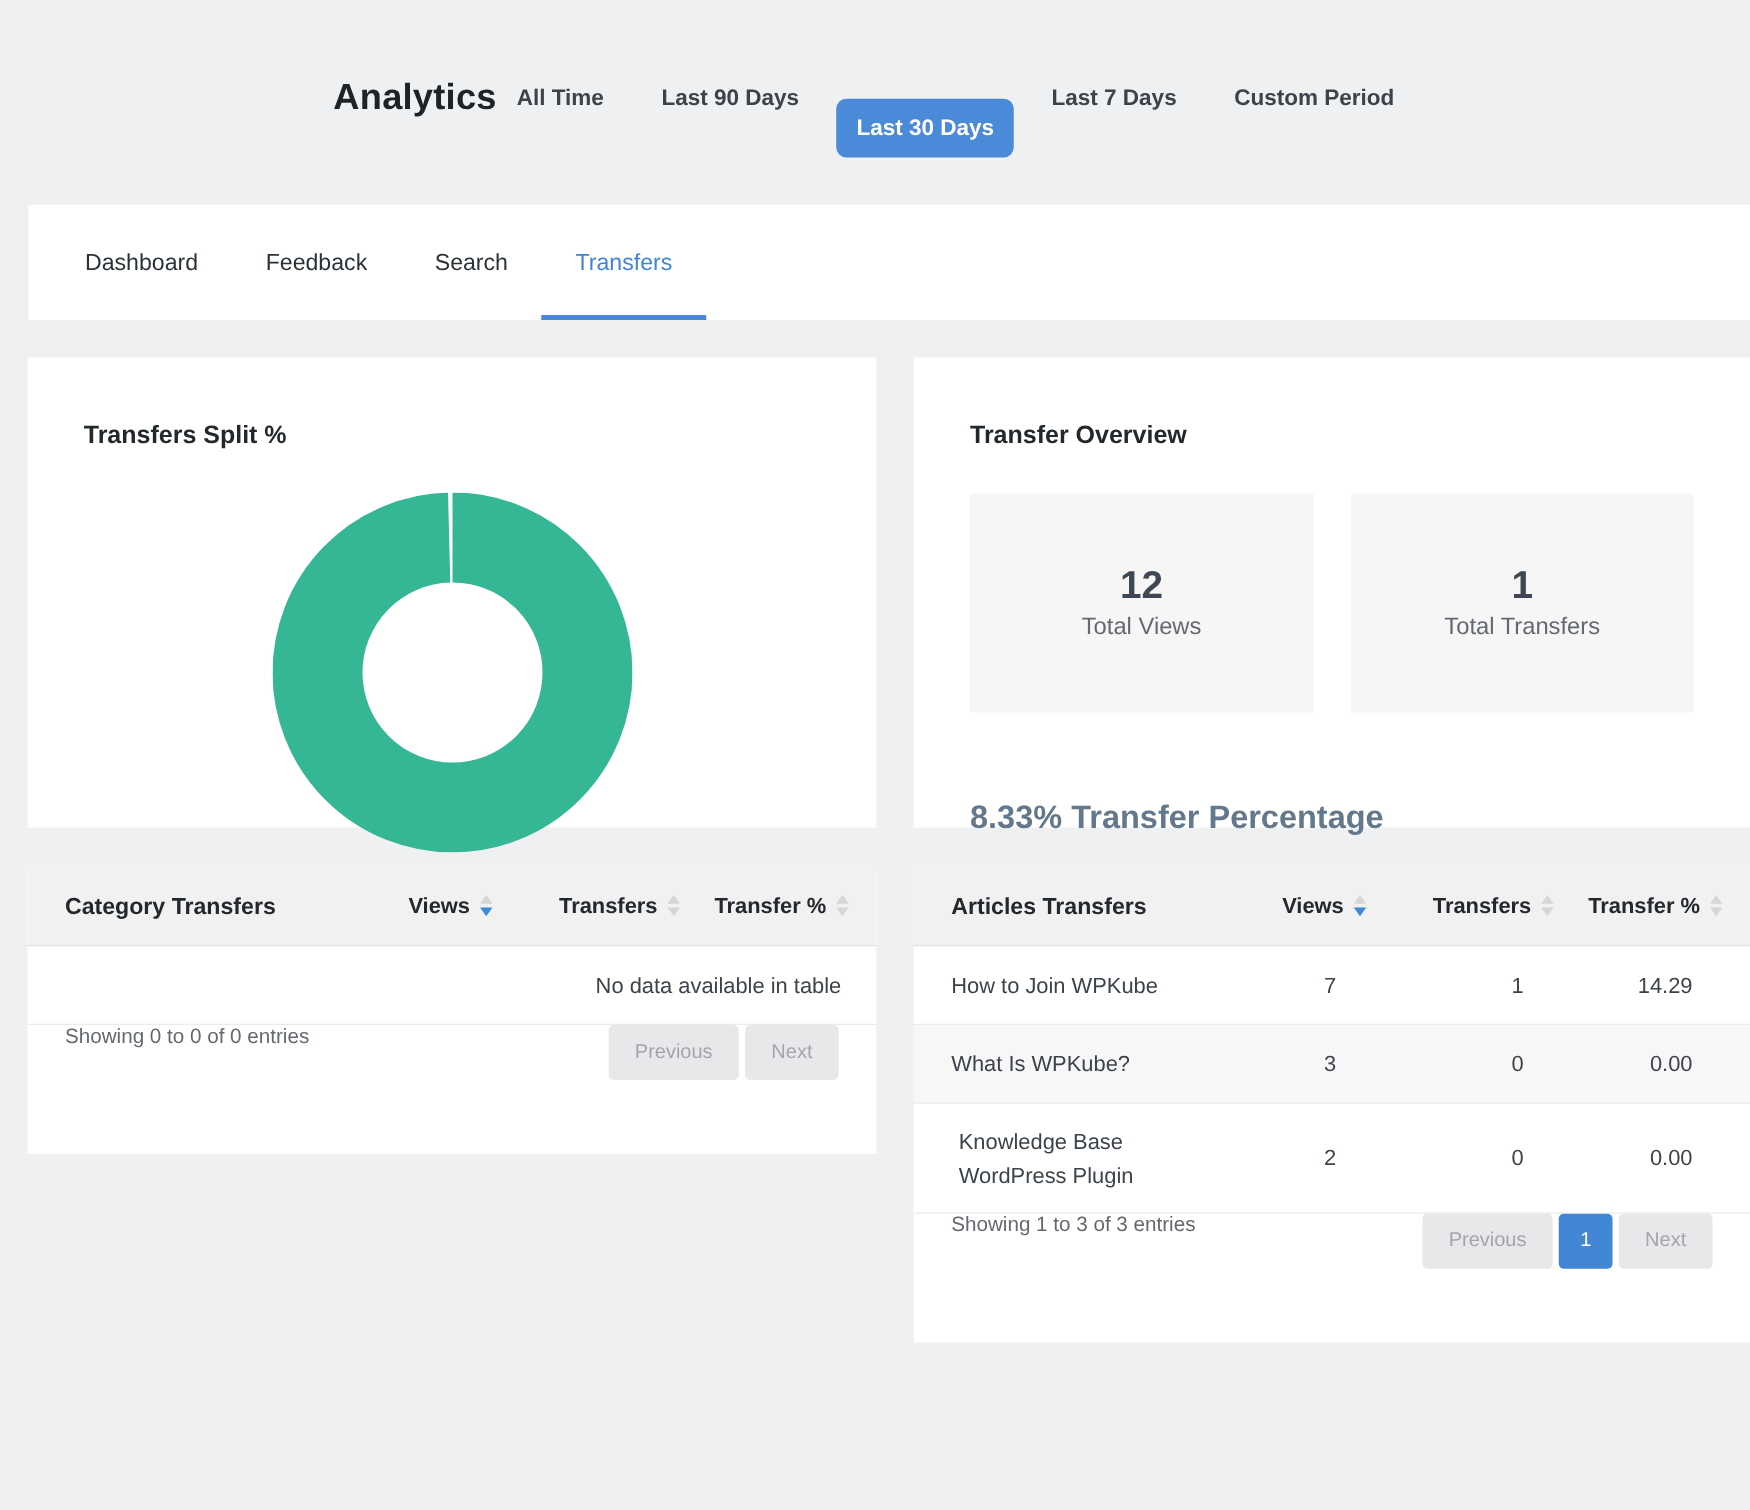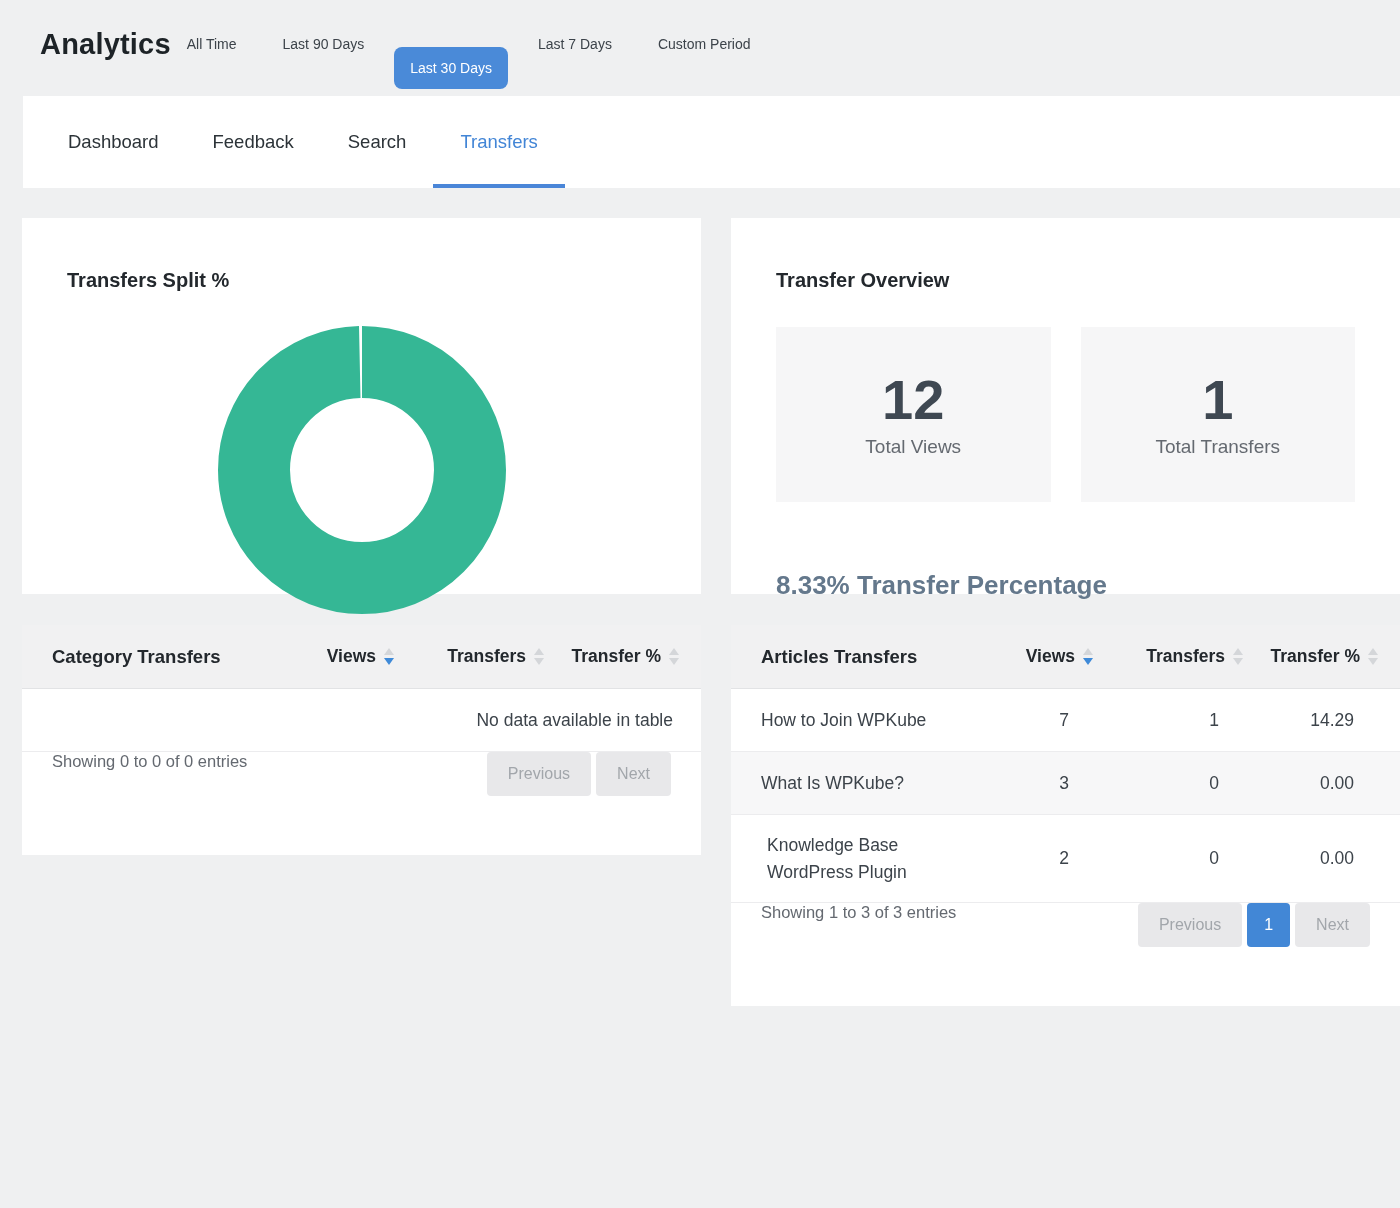--- a/index.html
+++ b/index.html
@@ -7,30 +7,30 @@
   body {
     width:1400px; height:1208px;
     background:#eff0f1;
     font-family:"Liberation Sans", sans-serif;
     color:#3c434a;
     overflow:hidden;
   }
 
   
   .topbar {
-    height:96px;
-    display:flex; align-items:center; justify-content:flex-start;
-    padding:0 14px 8px 40px;
+    height:164px;
+    display:flex; align-items:center; justify-content:center;
+    padding:0 14px 8px 12px;
   }
   .topbar h1 { margin:0; font-size:29px; font-weight:700; color:#1d2327; letter-spacing:0.2px; }
   .periods { display:flex; align-items:center; gap:14px; }
   .period {
-    font-family:inherit; font-size:14px; color:#3c434a;
+    font-family:inherit; font-size:18px; color:#3c434a;
     background:transparent; border:none; padding:13px 16px;
-    border-radius:8px; cursor:pointer; white-space:nowrap;
+    border-radius:8px; cursor:pointer; white-space:nowrap;font-weight:bold;
   }
   .period.active { background:#4a8ad8; color:#ffffff;margin-top:48px; }
 
   
   .tabbar {
     margin-left:23px;
     background:#ffffff;
     height:92px;
     display:flex;
     padding-left:18px;
@@ -59,21 +59,21 @@
   
   .donut-wrap { display:flex; justify-content:center; margin-top:34px; }
   .legend { display:flex; align-items:center; gap:9px; margin-top:24px; margin-left:-5px; font-size:16.5px; color:#3c434a; }
 
   
   .stats { display:flex; gap:30px; margin-top:35px; }
   .stat {
     flex:1; height:175px; background:#f6f6f7;
     display:flex; flex-direction:column; align-items:center; justify-content:center; gap:8px;
   }
-  .stat .num { font-size:56px; font-weight:700; color:#3f4852; line-height:1; }
+  .stat .num { font-size:31px; font-weight:700; color:#3f4852; line-height:1; }
   .stat .lbl { font-size:19px; color:#646970; }
   .pct { text-align:left; margin-top:68px; font-size:26px; font-weight:700; color:#64788c; }
 
   
   .tbl-head {
     display:grid; grid-template-columns:1fr 140px 150px 135px;
     align-items:center;
     height:64px; padding:0 22px 0 30px;
     background:#f1f1f2;
     border-bottom:1px solid #e2e3e5;

